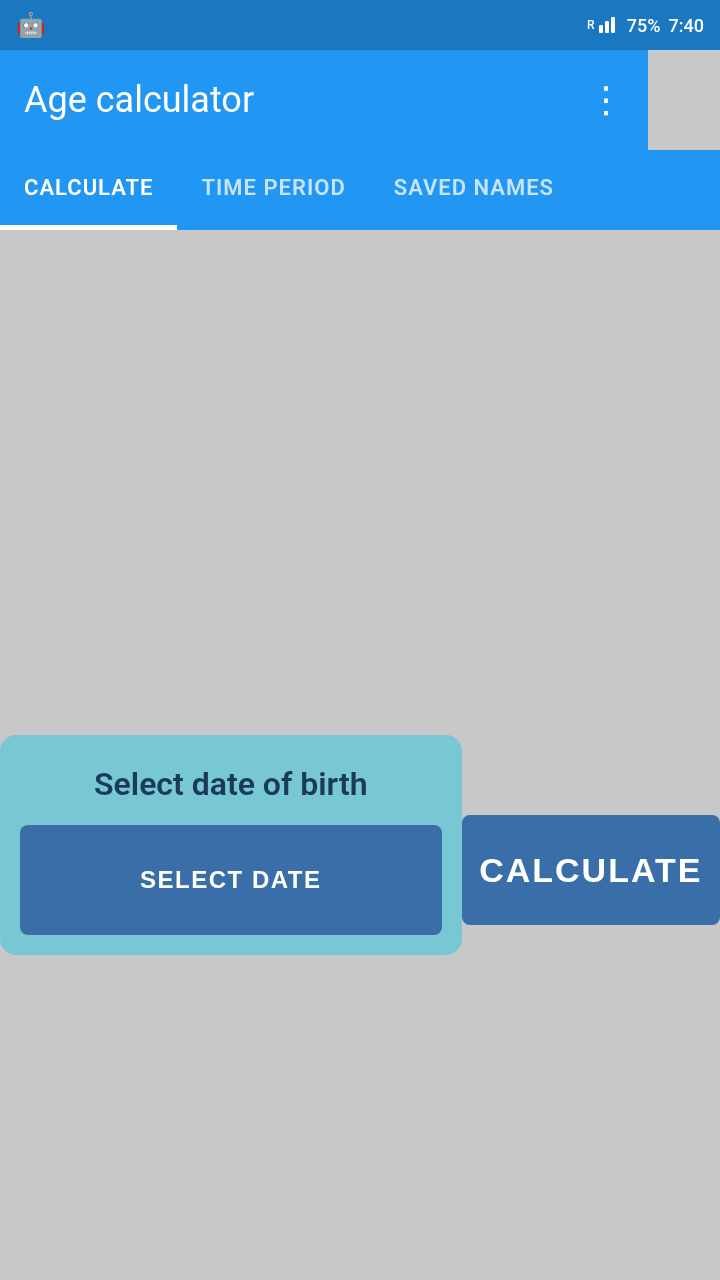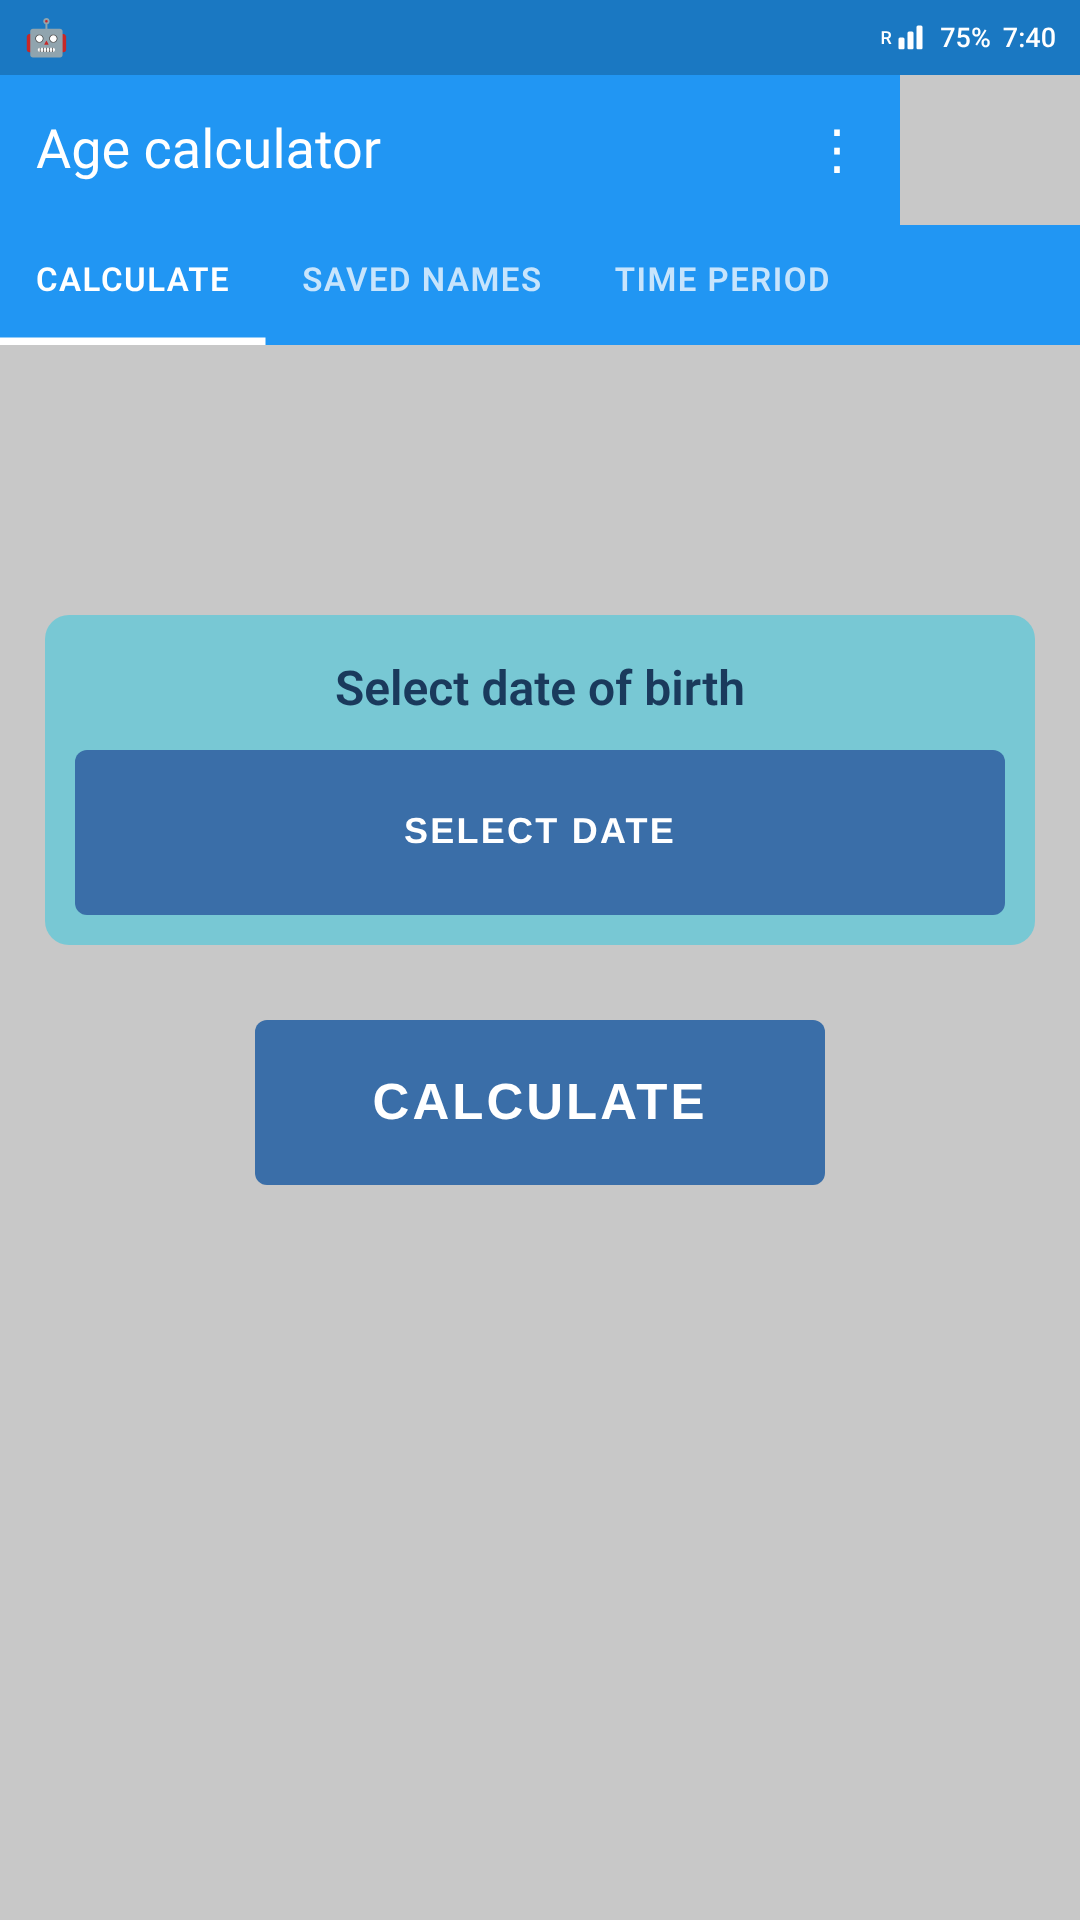--- a/index.html
+++ b/index.html
@@ -38,21 +38,21 @@
       display: flex;
       align-items: center;
       gap: 8px;
       color: white;
       font-size: 18px;
       font-weight: 500;
     }
 
     
     .app-bar {
-      width: 600px;
+      width: 648px;
       height: 100px;
       background-color: #2196F3;
       display: flex;
       align-items: center;
       justify-content: space-between;
       padding: 0 24px;
     }
 
     .app-title {
       color: white;
@@ -97,21 +97,21 @@
     .tab-item:not(.active) {
       opacity: 0.75;
     }
 
     
     .main-content {
       width: 720px;
       height: calc(1280px - 50px - 100px - 80px);
       background-color: #c8c8c8;
       display: flex;
-      flex-direction: column;
+      flex-direction: row;
       align-items: center;
       justify-content: flex-start;
       padding-top: 180px;
     }
 
     
     .dob-card {
       width: 660px;
       background-color: #78c8d4;
       border-radius: 16px;
@@ -191,24 +191,24 @@
 <div class="app-bar">
   <span class="app-title">Age calculator</span>
   <span class="menu-icon">⋮</span>
 </div>
 
 <div class="tab-bar">
   <div class="tab-item active">
     <span>CALCULATE</span>
   </div>
   <div class="tab-item">
+    <span>TIME PERIOD</span>
+  </div>
+  <div class="tab-item">
     <span>SAVED NAMES</span>
-  </div>
-  <div class="tab-item">
-    <span>TIME PERIOD</span>
   </div>
 </div>
 
 <div class="main-content">
 
   <div class="dob-card">
     <span class="dob-title">Select date of birth</span>
     <div class="dob-buttons">
       <button class="select-btn">SELECT DATE</button>
     </div>

